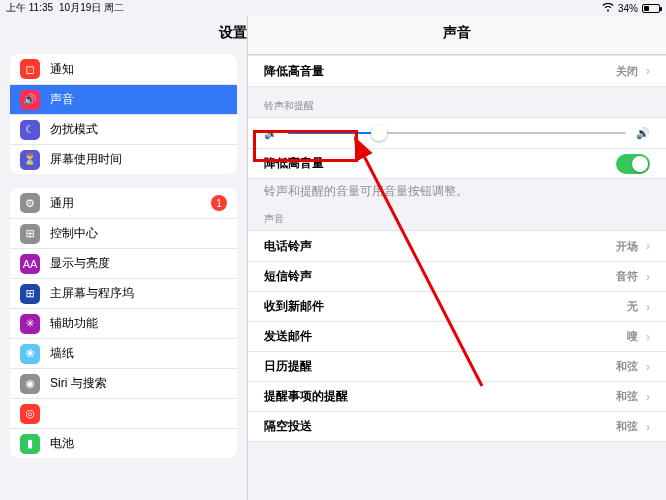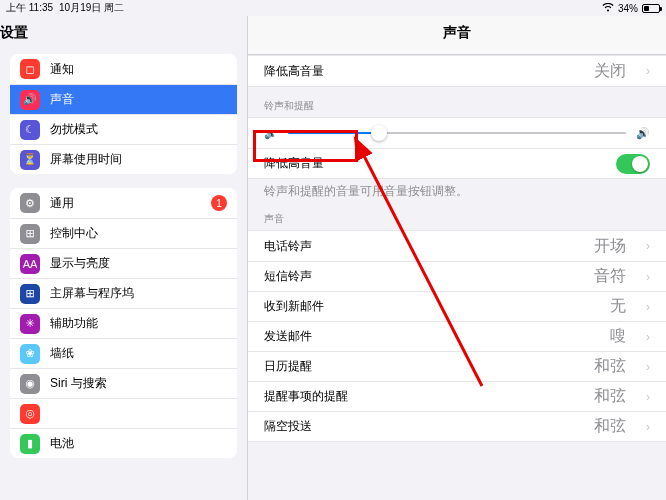--- a/index.html
+++ b/index.html
@@ -37,21 +37,21 @@
     height: calc(100% - 16px);
   }
   .sidebar {
     width: 248px;
     background: #f2f2f7;
     border-right: 1px solid #d1d1d6;
     display: flex;
     flex-direction: column;
   }
   .sidebar-title {
-    text-align: left;
+    text-align: right;
     font-size: 14px;
     font-weight: 600;
     padding: 8px 0 12px;
   }
   .group {
     background: #fff;
     margin: 0 10px 14px;
     border-radius: 8px;
     overflow: hidden;
   }
@@ -121,24 +121,25 @@
     border-bottom:1px solid #e5e5ea;
   }
   .drow {
     display:flex;
     align-items:center;
     height:30px;
     padding:0 16px;
     font-size:12px;
     border-top:1px solid #e5e5ea;
     cursor:pointer;
+    font-weight:bold;
   }
   .drow:first-child { border-top:none; }
   .drow-label { flex:1; }
-  .drow-value { color:#8e8e93; font-size:16px; margin-right:20px; }
+  .drow-value { color:#8e8e93; font-size:11px; margin-right:8px; }
   .chev { color:#c7c7cc; font-size:12px; }
   .toggle {
     width:34px; height:20px; border-radius:10px; background:#34c759;
     position:relative;
   }
   .toggle::after {
     content:''; position:absolute; right:2px; top:2px; width:16px; height:16px;
     background:#fff; border-radius:50%; box-shadow:0 1px 2px rgba(0,0,0,.3);
   }
   .slider-row {

